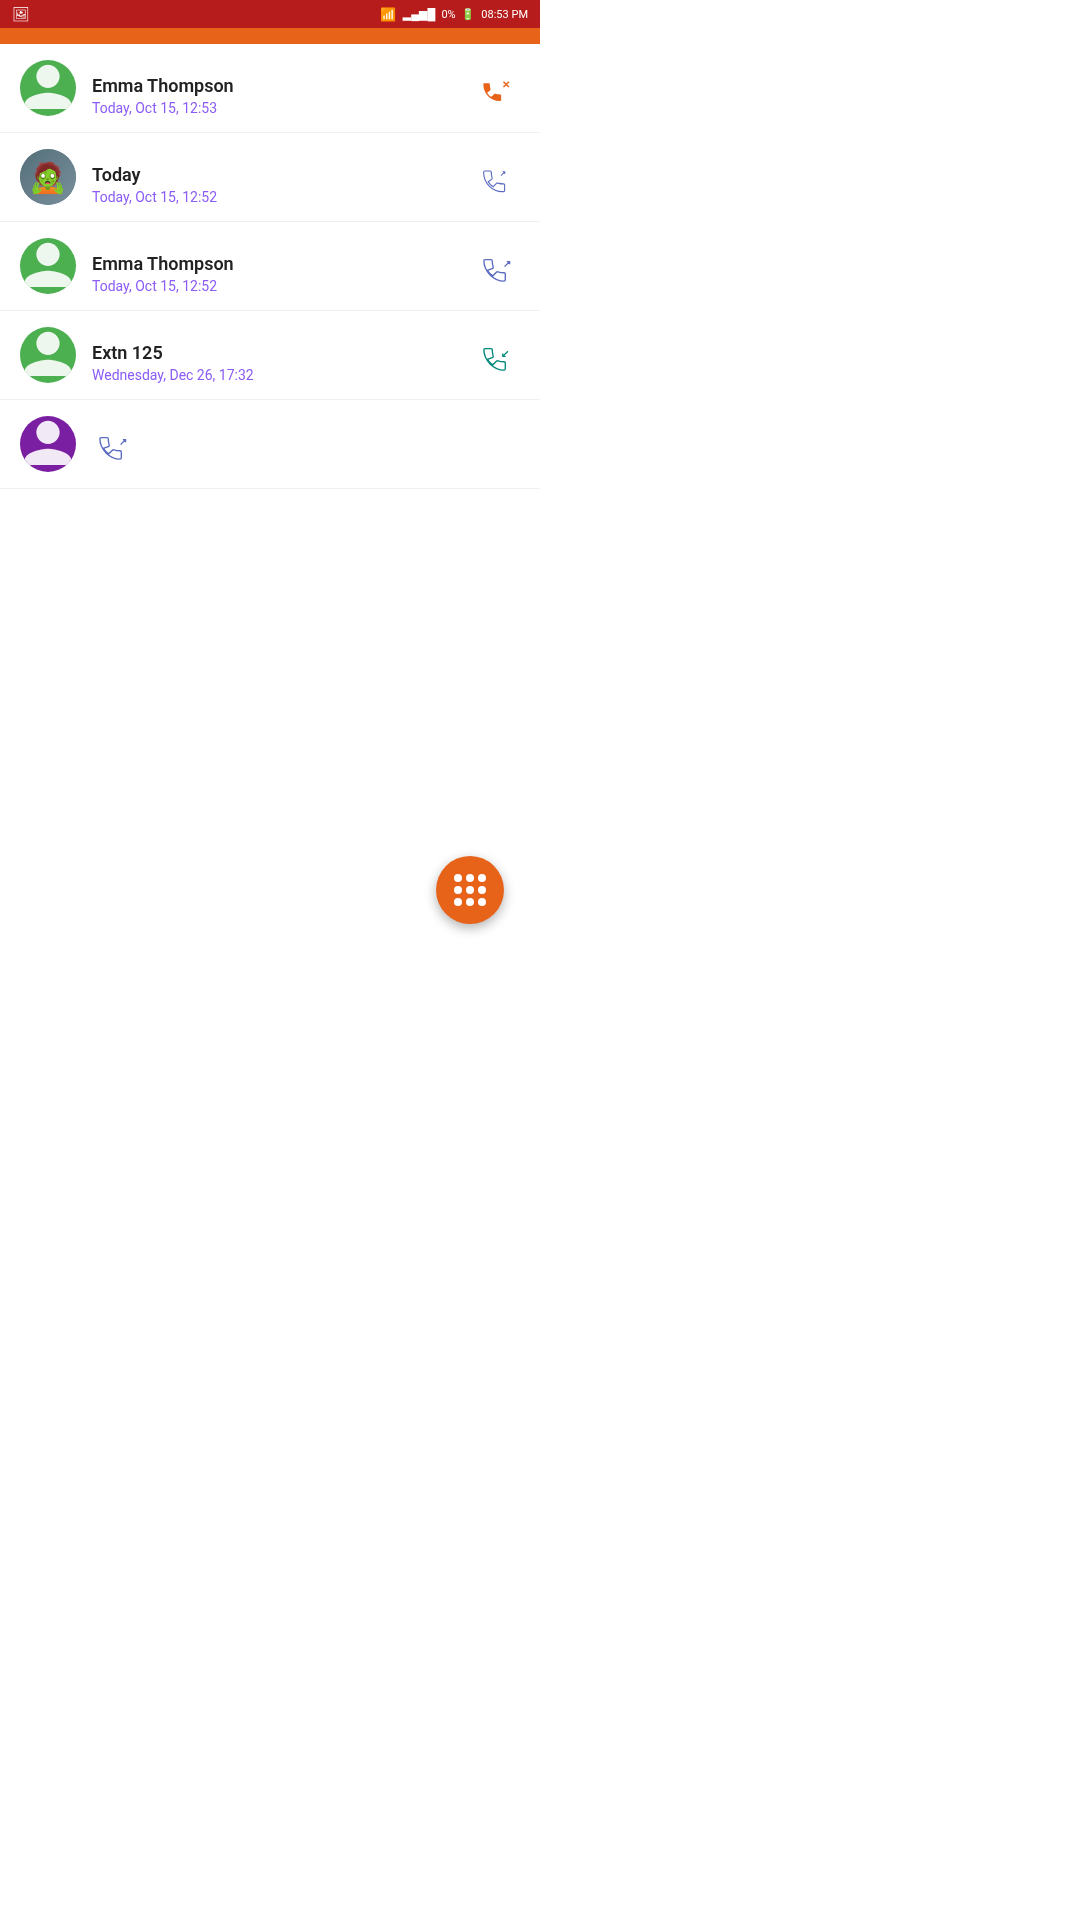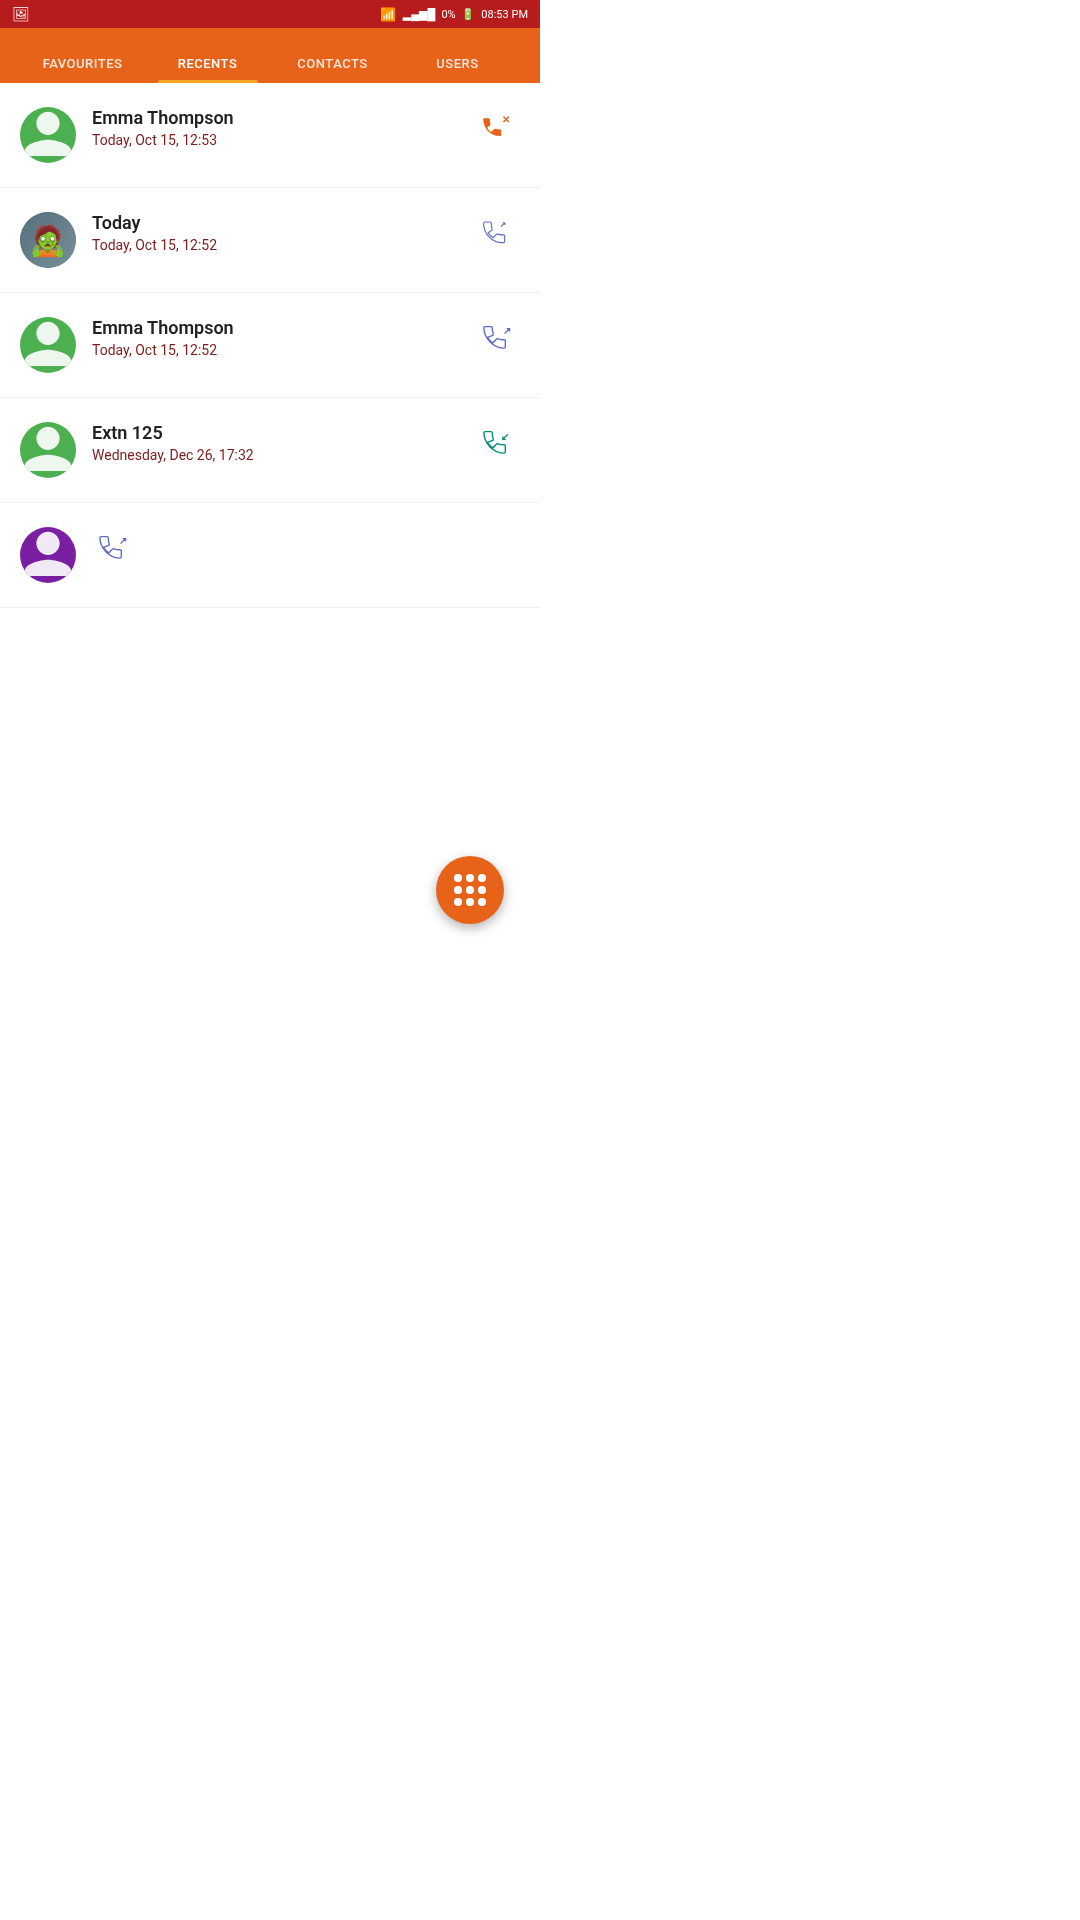--- a/index.html
+++ b/index.html
@@ -88,22 +88,22 @@
       border-radius: 2px 2px 0 0;
     }
 
     
     .call-list {
       background: #fff;
       flex: 1;
     }
     .call-item {
       display: flex;
-      align-items: flex-start;
-      padding: 24px 20px;
+      align-items: flex-end;
+      padding: 16px 20px;
       border-bottom: 1px solid #f0f0f0;
       cursor: pointer;
     }
     .avatar {
       width: 56px;
       height: 56px;
       border-radius: 50%;
       display: flex;
       align-items: center;
       justify-content: center;
@@ -119,21 +119,21 @@
       flex: 1;
     }
     .call-name {
       font-size: 18px;
       font-weight: 600;
       color: #222;
       margin-bottom: 4px;
     }
     .call-time {
       font-size: 14px;
-      color: #7f1d1d;
+      color: #8b5cf6;
     }
     .call-icon {
       width: 44px;
       height: 44px;
       display: flex;
       align-items: center;
       justify-content: center;
     }
 
     
@@ -194,34 +194,20 @@
   <div class="status-bar-right">
     <span style="font-size:13px;">📶</span>
     <span style="font-size:11px;">▂▄▆█</span>
     <span>0%</span>
     <span>🔋</span>
     <span>08:53 PM</span>
   </div>
 </div>
 
 <div class="header">
-  <div class="tabs">
-    <div class="tab">
-      <span>FAVOURITES</span>
-    </div>
-    <div class="tab active">
-      <span>RECENTS</span>
-    </div>
-    <div class="tab">
-      <span>CONTACTS</span>
-    </div>
-    <div class="tab">
-      <span>USERS</span>
-    </div>
-  </div>
 </div>
 
 <div class="call-list">
 
   <div class="call-item">
     <div class="avatar" style="background:#4CAF50;">
       <svg class="avatar-person-icon" viewBox="0 0 24 24" fill="rgba(255,255,255,0.9)">
         <path d="M12 12c2.7 0 5-2.3 5-5s-2.3-5-5-5-5 2.3-5 5 2.3 5 5 5zm0 2c-3.3 0-10 1.7-10 5v2h20v-2c0-3.3-6.7-5-10-5z"></path>
       </svg>
     </div>

